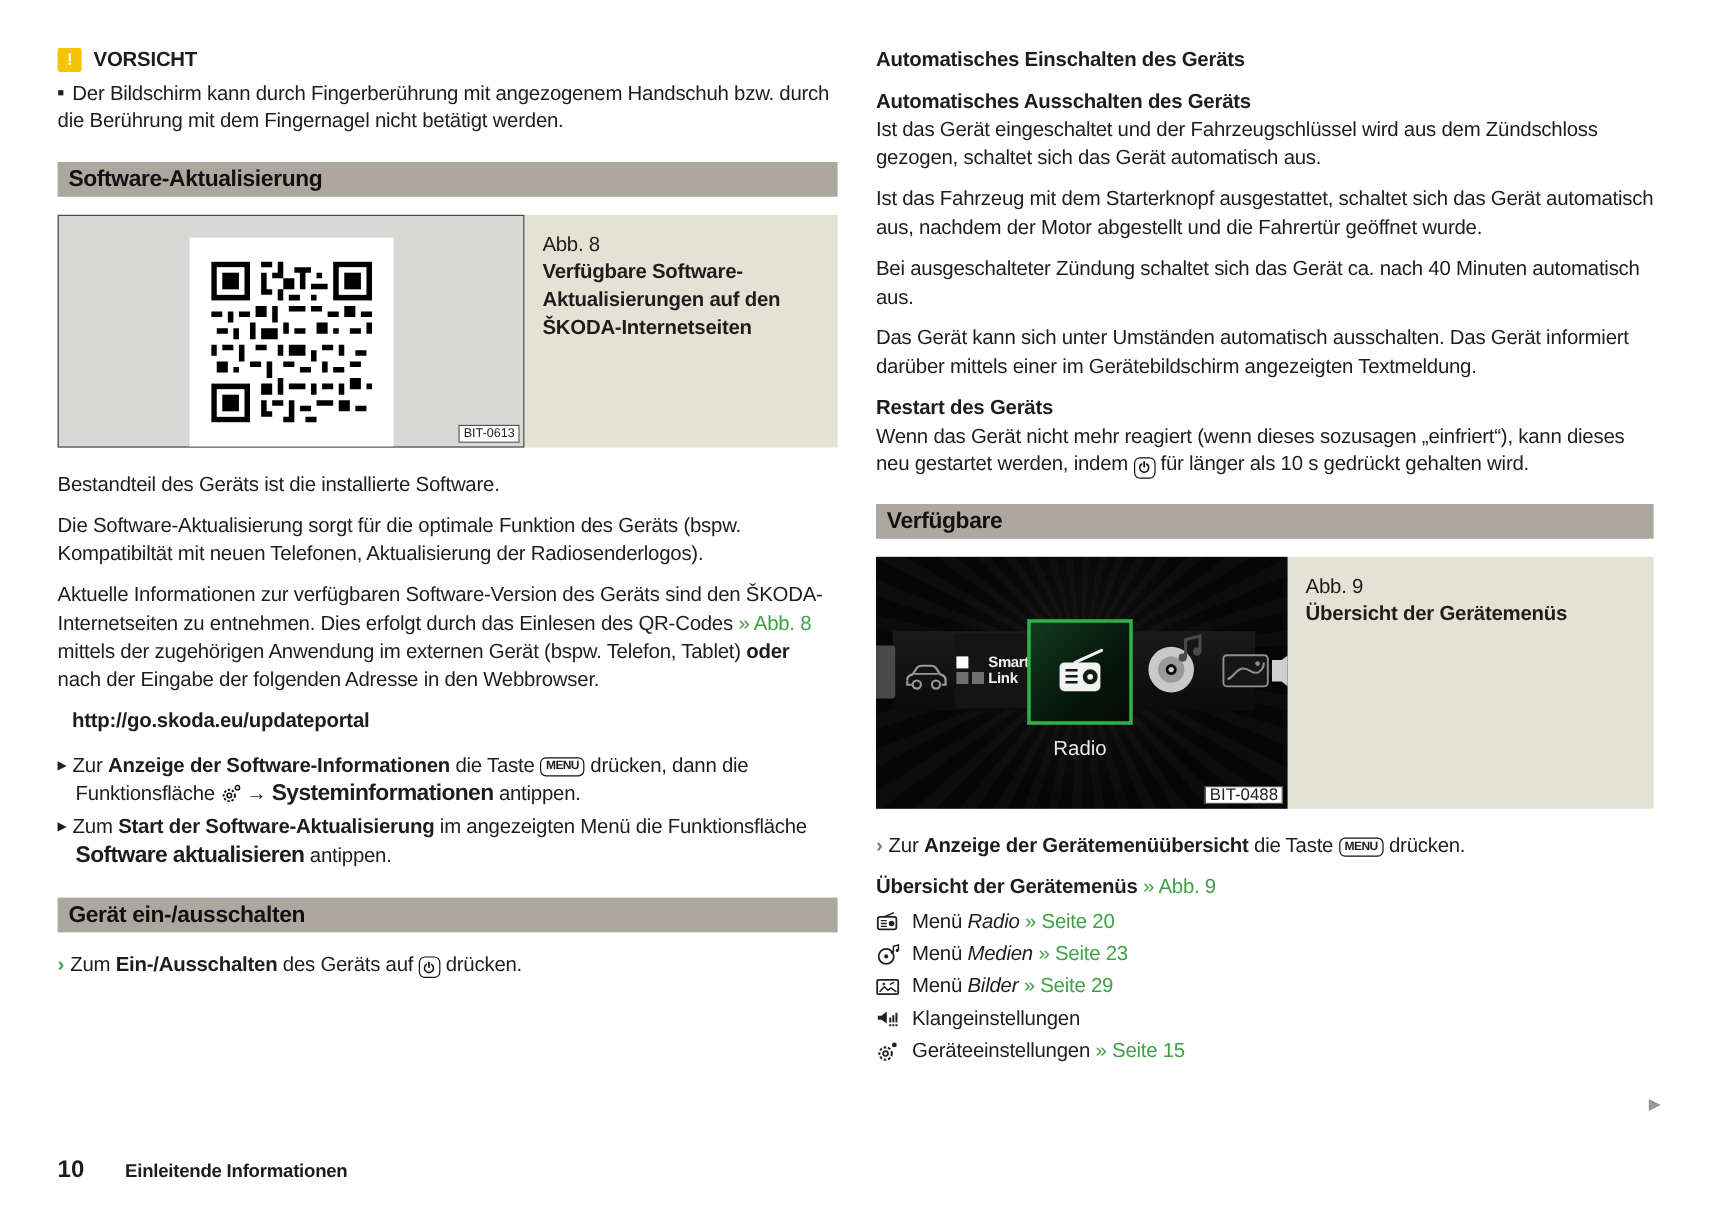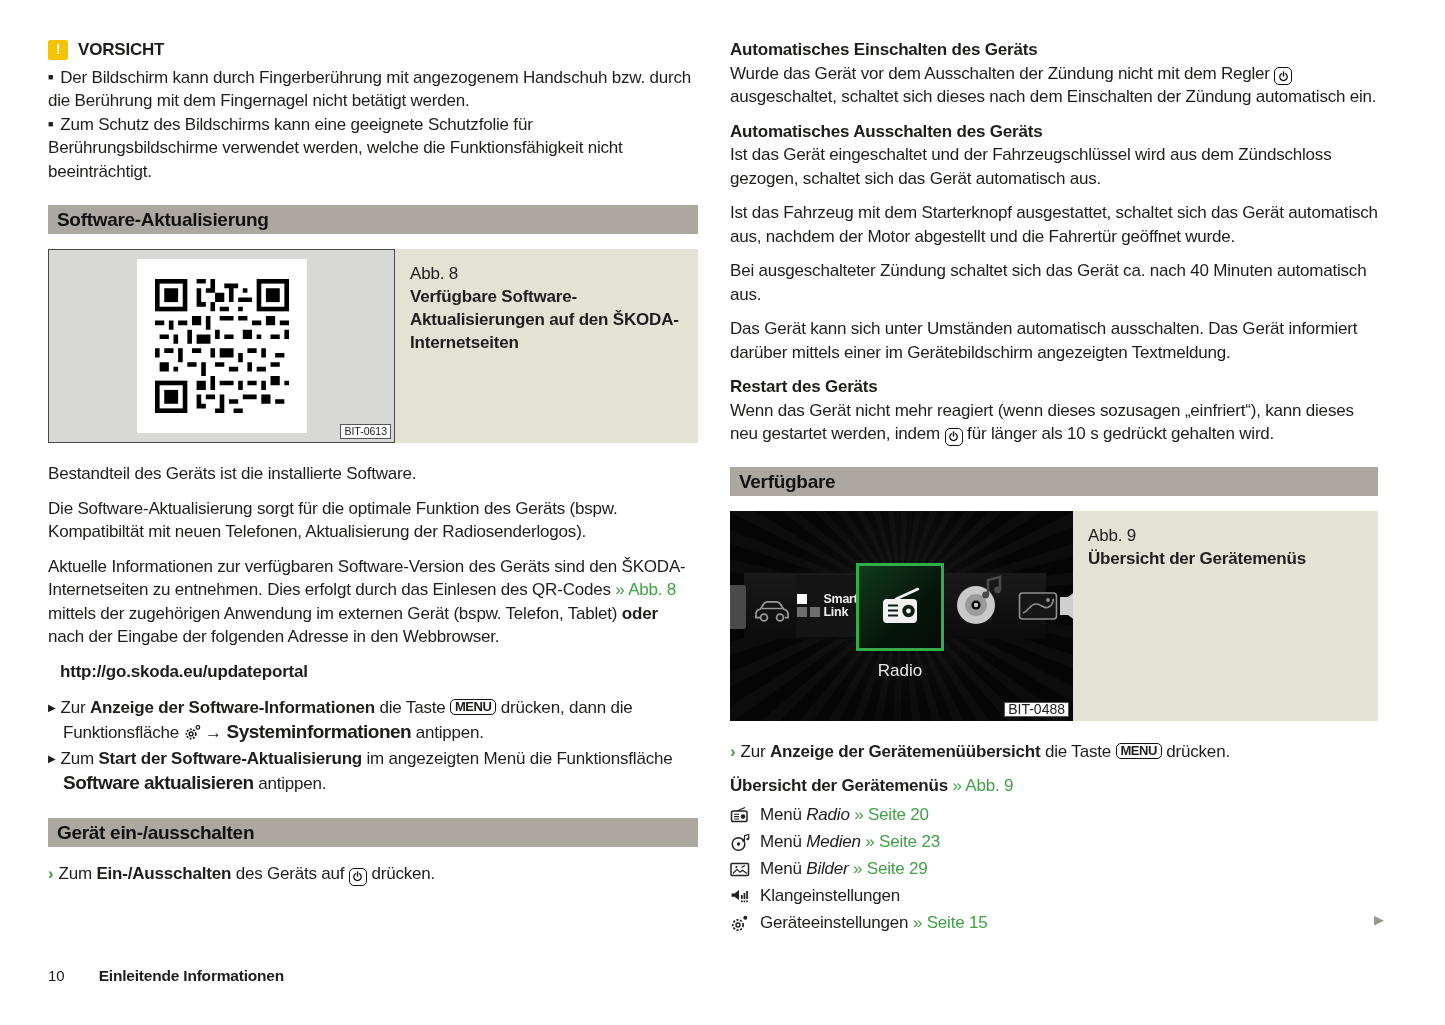--- a/index.html
+++ b/index.html
@@ -23,30 +23,30 @@
        display:flex;align-items:center;justify-content:center;font-size:14px;border-radius:2px;}
   .sq-marker{font-size:9px;vertical-align:3px;margin-right:7px;}
   
   .tri{padding-left:15px;text-indent:-15px;margin:0;}
   .tri-marker{font-size:10px;vertical-align:2px;margin-right:5px;}
   .gi{padding-left:13px;text-indent:-13px;margin:0 0 11px 0;}
   .chev{color:#41a046;font-weight:700;margin-right:5px;}
   .url{font-weight:700;padding-left:12px;margin:2px 0 13px 0;}
   
   .key{display:inline-block;border:1.6px solid #111;border-radius:5px;padding:0 4px;
-       font-size:13px;font-weight:700;line-height:14px;vertical-align:2px;
+       font-size:10px;font-weight:700;line-height:14px;vertical-align:2px;
        letter-spacing:-0.5px;text-indent:0;}
   .pwr{display:inline-flex;align-items:center;justify-content:center;width:16px;height:16px;
        border:1.6px solid #111;border-radius:5px;vertical-align:-3px;text-indent:0;}
   .inline-ico{display:inline-block;vertical-align:-3px;text-indent:0;}
   
   .figure{display:flex;margin:0 0 19px 0;}
   .fig-img{position:relative;flex:none;}
-  .fig8-img{width:347px;height:194px;background:#d8d8d6;border:1px solid #4a4a4a;
-       display:flex;align-items:center;justify-content:center;box-sizing:border-box;}
+  .fig8-img{width:389px;height:194px;background:#d8d8d6;border:1px solid #4a4a4a;
+       display:flex;align-items:flex-end;justify-content:center;box-sizing:border-box;}
   .qr-card{width:170px;height:174px;background:#fff;display:flex;align-items:center;
        justify-content:center;}
   .fig-tag{position:absolute;right:3px;bottom:3px;background:#fff;border:1px solid #555;
        font-size:10.5px;line-height:13px;padding:0 3px;color:#222;letter-spacing:0;}
   .fig-cap{flex:1;background:#e4e1d5;padding:13px 15px;font-size:17px;line-height:23px;}
   .fig-cap .cap-bold{font-weight:700;}
   
   .screen{width:343px;height:210px;position:relative;overflow:hidden;
       background:
         radial-gradient(circle at 50% 42%, rgba(255,255,255,0.05), rgba(0,0,0,0) 55%),
@@ -72,41 +72,38 @@
   .screen-label{position:absolute;left:120px;top:148px;width:100px;text-align:center;
       color:#e9e9e9;font-size:17px;letter-spacing:0;}
   .tag-dark{position:absolute;right:4px;bottom:4px;background:#fff;border:1px solid #555;
       font-size:14px;line-height:13px;padding:0 3px;color:#222;letter-spacing:0;}
   
   .mrow{display:flex;align-items:center;margin:2px 0;min-height:25px;}
   .mico{width:30px;flex:none;display:flex;align-items:center;}
   .ov-line{margin:0 0 5px 0;}
   .cont-marker{position:absolute;left:1374px;top:908px;color:#9b968e;font-size:13px;}
   .footer{position:absolute;left:48px;top:964px;display:flex;align-items:baseline;gap:34px;}
-  .footer .num{font-weight:400;font-size:15px;letter-spacing:0;}
+  .footer .num{font-weight:700;font-size:20px;letter-spacing:0;}
   .footer .ttl{font-weight:700;font-size:15.5px;letter-spacing:-0.2px;}
   .group{margin-bottom:11px;}
   .h{font-weight:700;margin:0;}
 </style>
 </head>
 <body>
 
 <div class="page">
 
   <div class="col col-left">
 
     <div class="caution-head">
       <span class="warn-box">!</span>
       <span>VORSICHT</span>
     </div>
     <div class="para" style="margin-bottom:0;">
       <span class="sq-marker">■</span><span>Der Bildschirm kann durch Fingerberührung mit angezogenem Handschuh bzw. durch die Berührung mit dem Fingernagel nicht betätigt werden.</span>
-    </div>
-    <div class="para" style="margin-bottom:0;">
-      <span class="sq-marker">■</span><span>Zum Schutz des Bildschirms kann eine geeignete Schutzfolie für Berührungsbildschirme verwendet werden, welche die Funktionsfähigkeit nicht beeinträchtigt.</span>
     </div>
 
     <div class="bar" style="margin-top:22px;">Software-Aktualisierung</div>
 
     <div class="figure">
       <div class="fig-img fig8-img">
         <div class="qr-card">
           <svg width="134" height="134" viewBox="0 0 29 29">
             <rect x="0" y="0" width="29" height="29" fill="#fff"></rect>
             <g fill="#000">
@@ -153,26 +150,20 @@
             <path d="M6 1v4.4" stroke="#111" stroke-width="1.6" fill="none" stroke-linecap="round"></path>
             <path d="M3.7 2.9a4.1 4.1 0 1 0 4.6 0" stroke="#111" stroke-width="1.4" fill="none" stroke-linecap="round"></path>
           </svg>
         </span><span> drücken.</span></p>
   </div>
 
   <div class="col col-right">
 
     <div class="group">
       <div class="h">Automatisches Einschalten des Geräts</div>
-      <div><span>Wurde das Gerät vor dem Ausschalten der Zündung nicht mit dem Regler </span><span class="pwr">
-            <svg width="11" height="11" viewBox="0 0 12 12">
-              <path d="M6 1v4.4" stroke="#111" stroke-width="1.6" fill="none" stroke-linecap="round"></path>
-              <path d="M3.7 2.9a4.1 4.1 0 1 0 4.6 0" stroke="#111" stroke-width="1.4" fill="none" stroke-linecap="round"></path>
-            </svg>
-          </span><span> ausgeschaltet, schaltet sich dieses nach dem Einschalten der Zündung automatisch ein.</span></div>
     </div>
 
     <div class="group">
       <div class="h">Automatisches Ausschalten des Geräts</div>
       <div>Ist das Gerät eingeschaltet und der Fahrzeugschlüssel wird aus dem Zündschloss gezogen, schaltet sich das Gerät automatisch aus.</div>
     </div>
     <p class="para">Ist das Fahrzeug mit dem Starterknopf ausgestattet, schaltet sich das Gerät automatisch aus, nachdem der Motor abgestellt und die Fahrertür geöffnet wurde.</p>
     <p class="para">Bei ausgeschalteter Zündung schaltet sich das Gerät ca. nach 40 Minuten automatisch aus.</p>
     <p class="para">Das Gerät kann sich unter Umständen automatisch ausschalten. Das Gerät informiert darüber mittels einer im Gerätebildschirm angezeigten Textmeldung.</p>
 

